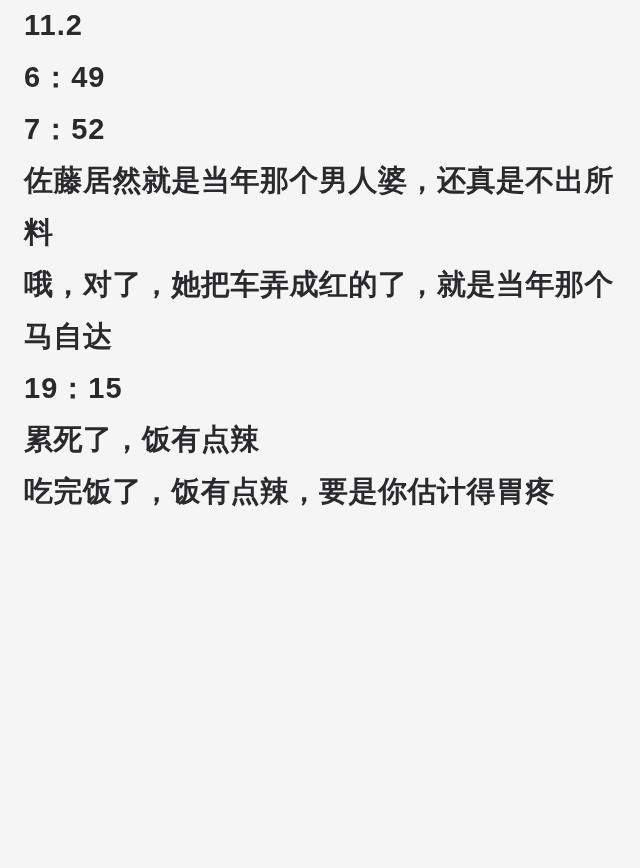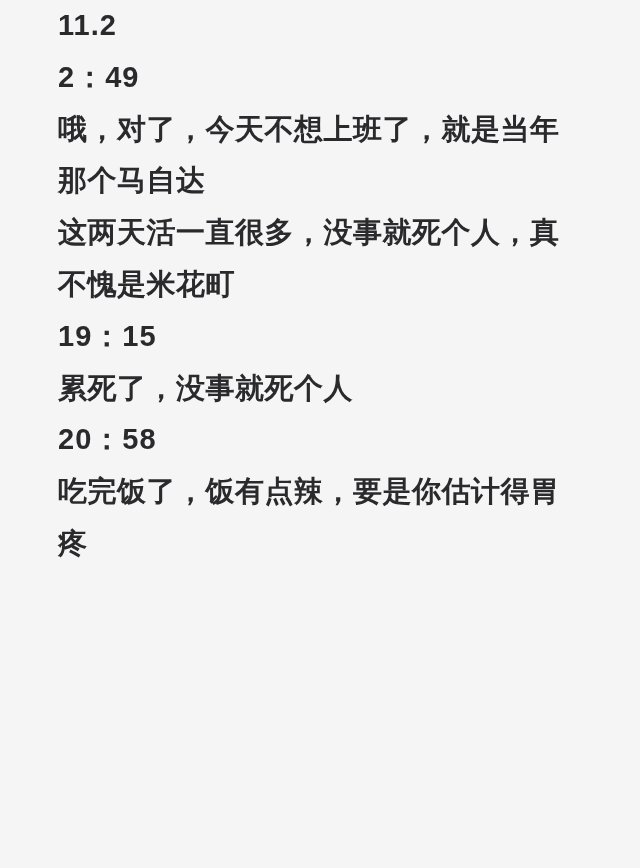--- a/index.html
+++ b/index.html
@@ -9,21 +9,21 @@
   body {
     width: 640px;
     height: 868px;
     overflow: hidden;
     background: #f5f5f6;
   }
   .page {
     width: 640px;
     height: 868px;
     box-sizing: border-box;
-    padding: 0 58px;
+    padding: 0 24px;
     font-family: "Liberation Sans", "DejaVu Sans", sans-serif;
     font-weight: 700;
     color: #2a2a2c;
   }
   .text-block {
     font-size: 29px;
     line-height: 51.8px;
     letter-spacing: 0.5px;
     word-break: break-all;
     text-align: left;
@@ -37,22 +37,22 @@
     letter-spacing: 1px;
   }
 </style>
 </head>
 <body style="background: rgb(245, 245, 246);">
 
 <div class="page" style="color: rgb(42, 42, 44);">
   <div class="text-block">
     <div class="line date">11.2</div>
     <div id="entries">
-        <div class="line time">2：49</div>
-        <div class="line body">哦，对了，今天不想上班了，就是当年那个马自达</div>
-        <div class="line body">这两天活一直很多，没事就死个人，真不愧是米花町</div>
+        <div class="line time">6：49</div>
+        <div class="line time">7：52</div>
+        <div class="line body">佐藤居然就是当年那个男人婆，还真是不出所料</div>
+        <div class="line body">哦，对了，她把车弄成红的了，就是当年那个马自达</div>
         <div class="line time">19：15</div>
-        <div class="line body">累死了，没事就死个人</div>
-        <div class="line time">20：58</div>
+        <div class="line body">累死了，饭有点辣</div>
         <div class="line body">吃完饭了，饭有点辣，要是你估计得胃疼</div>
       </div>
   </div>
 </div>
 
 </body></html>

